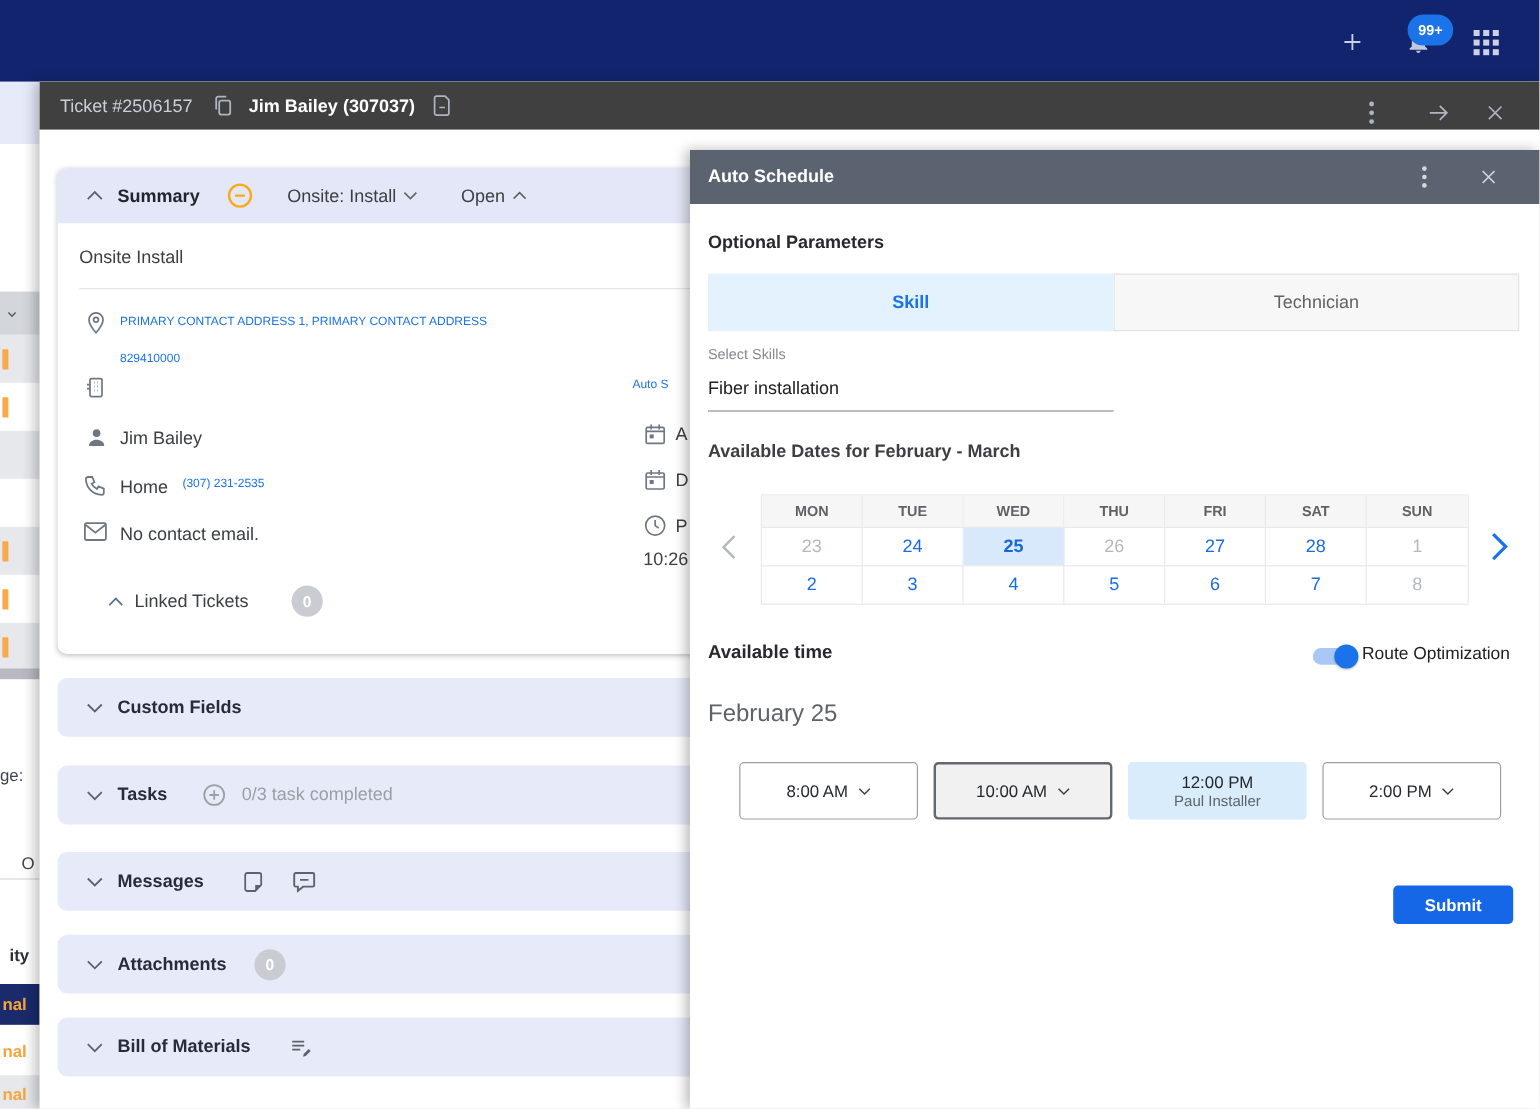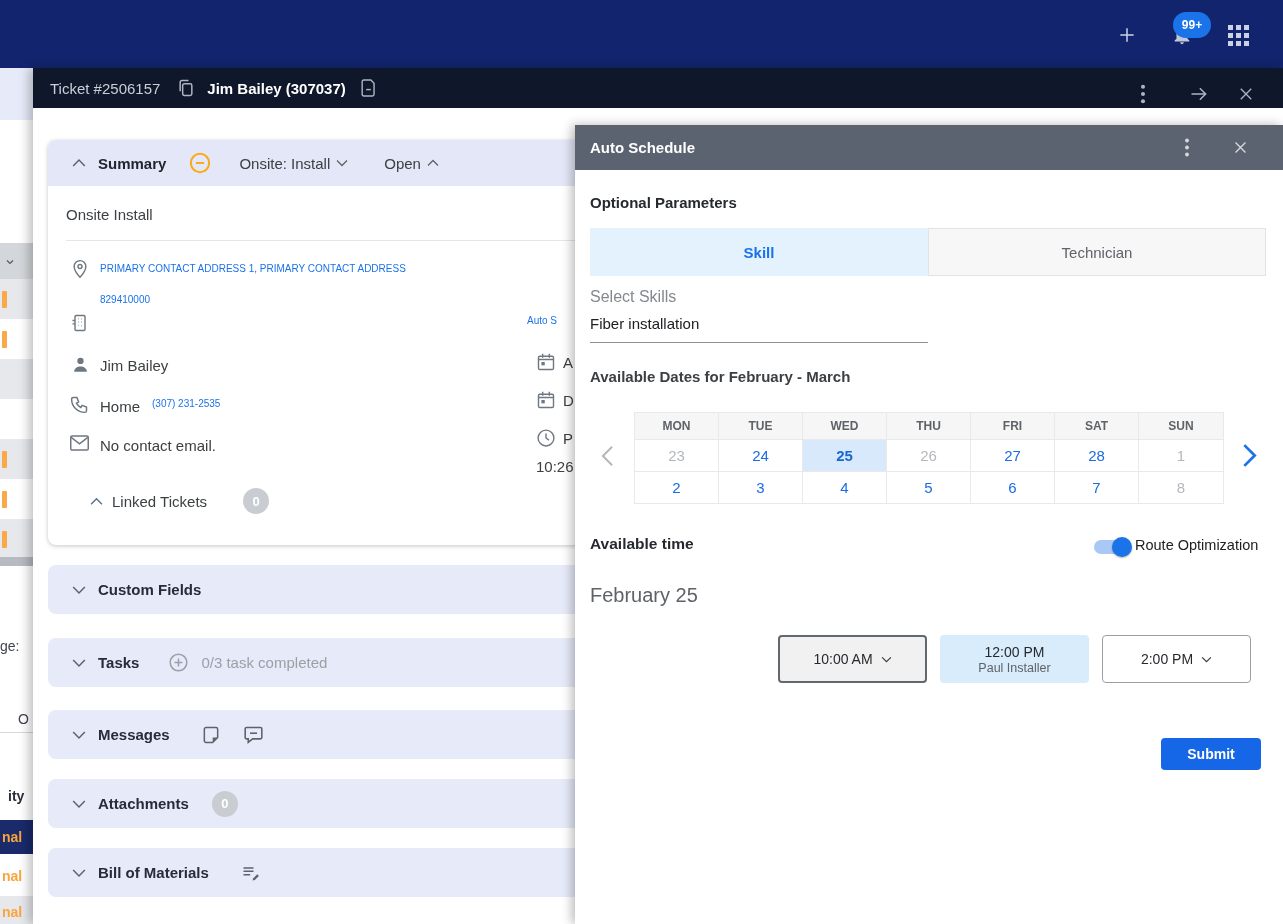--- a/index.html
+++ b/index.html
@@ -25,21 +25,21 @@
   .sl-gray { background:#e7e8ec; }
   .sl-bar { position:absolute; left:2px; top:12px; width:5px; height:17px; background:#f9a94a; border-radius:1px; }
   .sl-div { top:489px; height:9px; background:#b7bac0; }
   .sl-text { font-size:14px; color:#3d4350; }
   .sl-navy { top:752px; height:34px; background:#1a2a6b; }
   .orange-link { color:#f9a43c; font-weight:bold; font-size:14px; }
 
   
   .ticket-panel { left:33px; top:68px; width:1250px; height:856px; background:#fff;
     box-shadow:-4px 0 10px rgba(0,0,0,.25); }
-  .ticket-header { position:absolute; left:0; top:0; width:1250px; height:40px; background:#0f172a;
+  .ticket-header { position:absolute; left:0; top:0; width:1250px; height:40px; background:#404040;
     display:flex; align-items:center; }
   .th-num { color:#c9ced8; font-size:15px; margin-left:17px; }
   .th-name { color:#fff; font-size:15px; font-weight:bold; }
   .th-icon { color:#aeb4c0; cursor:pointer; }
   .gicon { color:#6f7781; }
 
   
   .card { position:absolute; border-radius:8px; background:#fff; box-shadow:0 1px 4px rgba(60,64,67,.3); }
   .summary-card { left:15px; top:72px; width:560px; height:405px; }
   .sum-head { position:absolute; left:0; top:0; width:560px; height:46px; background:#e4e7f7;
@@ -63,21 +63,21 @@
   .as-panel { left:575px; top:125px; width:708px; height:799px; background:#fff;
     box-shadow:-3px 0 10px rgba(0,0,0,.28); }
   .as-head { position:absolute; left:0; top:0; width:708px; height:45px; background:#5c6370;
     display:flex; align-items:center; }
   .as-title { color:#fff; font-weight:bold; font-size:15px; margin-left:15px; }
   .as-h2 { position:absolute; font-size:15px; font-weight:bold; color:#26292e; }
   .tab { position:absolute; top:103px; width:338px; height:48px; display:flex; align-items:center;
     justify-content:center; font-size:15px; cursor:pointer; }
   .tab-active { background:#e3f2fd; color:#1a73e8; font-weight:bold; }
   .tab-idle { background:#f7f7f7; color:#5f6368; border:1px solid #e3e3e3; }
-  .small-label { position:absolute; font-size:16px; color:#84898f; }
+  .small-label { position:absolute; font-size:12px; color:#84898f; }
   .input-line { position:absolute; border-bottom:1px solid #8d9197; }
 
   
   .cal { position:absolute; left:59px; top:287px; width:590px; border:1px solid #e9e9e9; }
   .cal-row { display:flex; }
   .cal-cell { width:84px; display:flex; align-items:center; justify-content:center; border-right:1px solid #e9e9e9; }
   .cal-cell:last-child { border-right:none; }
   .cal-h { height:26px; background:#f6f6f6; color:#5f6368; font-size:12px; font-weight:bold; }
   .cal-d { height:32px; font-size:15px; border-top:1px solid #e9e9e9; cursor:pointer; }
   .d-avail { color:#1b6ce3; }
@@ -402,20 +402,28 @@
       </svg>
 
     <div class="as-h2" style="left:15px;top:410px;font-size:15.5px">Available time</div>
     <div class="toggle">
         <span class="thumb"></span>
       </div>
     <span class="abs" style="left:560px;top:412px;font-size:14.5px;color:#202124">Route Optimization</span>
 
     <div class="abs" style="left:15px;top:459px;font-size:20px;color:#5f6368">February 25</div>
 
+    <div class="slot slot-default" style="left:41px">
+      <div class="slot-time">
+          <span>8:00 AM</span>
+        <svg width="11" height="7" viewBox="0 0 24 16">
+            <path d="M2 3l10 10L22 3" fill="none" stroke="#3c4043" stroke-width="2.8"></path>
+          </svg>
+        </div>
+    </div>
     <div class="slot slot-focused" style="left:203px">
       <div class="slot-time">
           <span>10:00 AM</span>
         <svg width="11" height="7" viewBox="0 0 24 16">
             <path d="M2 3l10 10L22 3" fill="none" stroke="#3c4043" stroke-width="2.8"></path>
           </svg>
         </div>
     </div>
     <div class="slot slot-selected" style="left:365px">
       <div class="slot-time">

